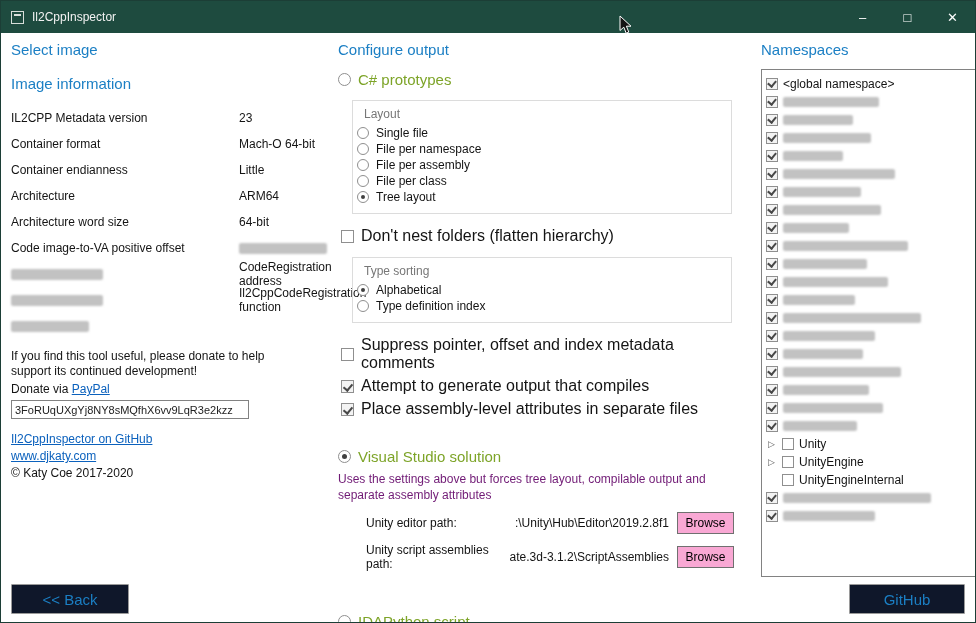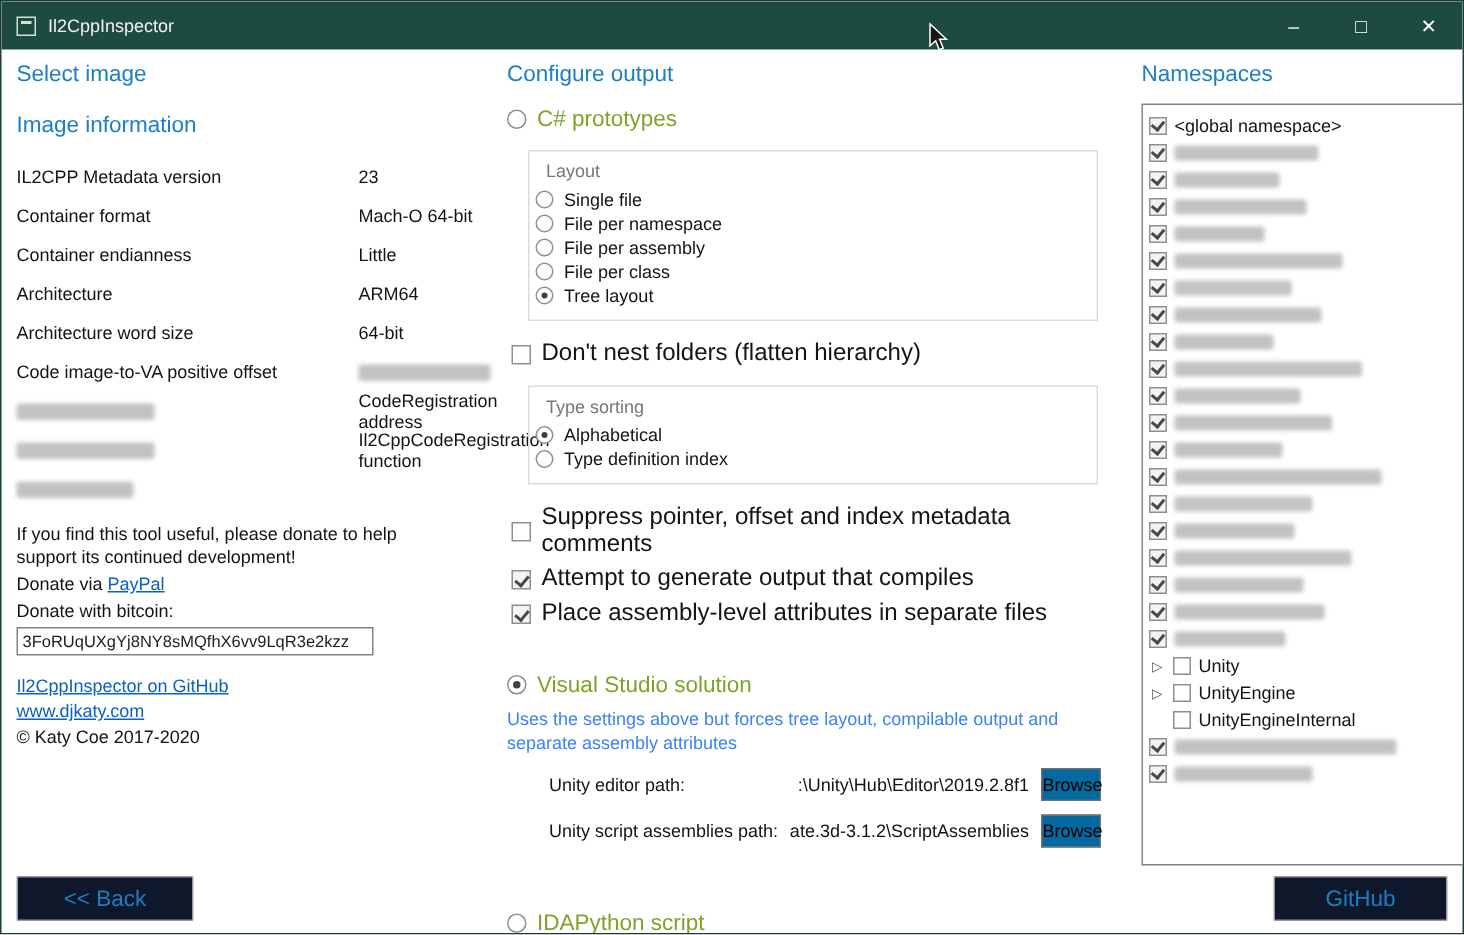--- a/index.html
+++ b/index.html
@@ -59,25 +59,25 @@
 
   .groupbox { border:1px solid #dcdcdc; margin:12px 2px 0 14px; padding:4px 8px 8px 4px; }
   .gb-title { font-size:12px; color:#777; margin:2px 0 4px 7px; }
   .opt-row { display:flex; align-items:center; gap:7px; height:16px; font-size:12px; color:#141414; }
 
   .cb-row { display:flex; align-items:center; gap:7px; font-size:16px; color:#141414; }
   .flatten { margin-top:13px; margin-left:3px; }
   .cbs .cb-row { margin-top:5px; margin-left:3px; }
   .cbs .cb-row:first-child { margin-top:13px; }
 
-  .desc { font-size:12px; line-height:16px; margin-top:6px; color:#3b82f6; width:100%; }
+  .desc { font-size:12px; line-height:16px; margin-top:6px; color:#701a75; width:100%; }
 
   .unity-row { display:flex; align-items:center; margin:9px 0 0 28px; font-size:12px; color:#141414; }
   .u-value { margin-left:auto; margin-right:8px; white-space:nowrap; }
-  .browse-btn { flex:none; width:40px; height:22px; background:#0369a1; border:1px solid #707070; font-size:12px; font-family:"Liberation Sans", sans-serif; cursor:pointer; }
+  .browse-btn { flex:none; width:57px; height:22px; background:#f9a8d4; border:1px solid #707070; font-size:12px; font-family:"Liberation Sans", sans-serif; cursor:pointer; }
 
   
   .ns-list { margin-top:10px; border:1px solid #828282; height:508px; background:#fff; padding:5px 4px; overflow:hidden; }
   .ns-row { display:flex; align-items:center; height:18px; gap:5px; font-size:12px; color:#141414; }
   .expander { width:11px; flex:none; font-size:9px; color:#5a5a5a; text-align:center; }
   .cb.ns { width:12px; height:12px; }
   .cb.ns.on::after { left:2px; top:0; width:4px; height:6px; }
   .ns-row .redact { height:10px; }
 </style>
 </head>
@@ -126,21 +126,20 @@
           <span class="redact" style="width: 92px;"></span>
         </div>
         <div class="info-label">Il2CppCodeRegistration function</div>
         <div class="info-value">
           <span class="redact" style="width: 78px;"></span>
         </div>
       </div>
 
     <div class="para">If you find this tool useful, please donate to help support its continued development!</div>
     <div class="line"><span>Donate via </span><a class="link">PayPal</a></div>
-    <div class="line">Donate with bitcoin:</div>
     <input class="bitcoin-input" value="3FoRUqUXgYj8NY8sMQfhX6vv9LqR3e2kzz" style="">
 
     <div class="links">
       <div><a class="link">Il2CppInspector on GitHub</a></div>
       <div><a class="link">www.djkaty.com</a></div>
       <div class="copyright">© Katy Coe 2017-2020</div>
     </div>
   </div>
 
   <div class="col-mid">

